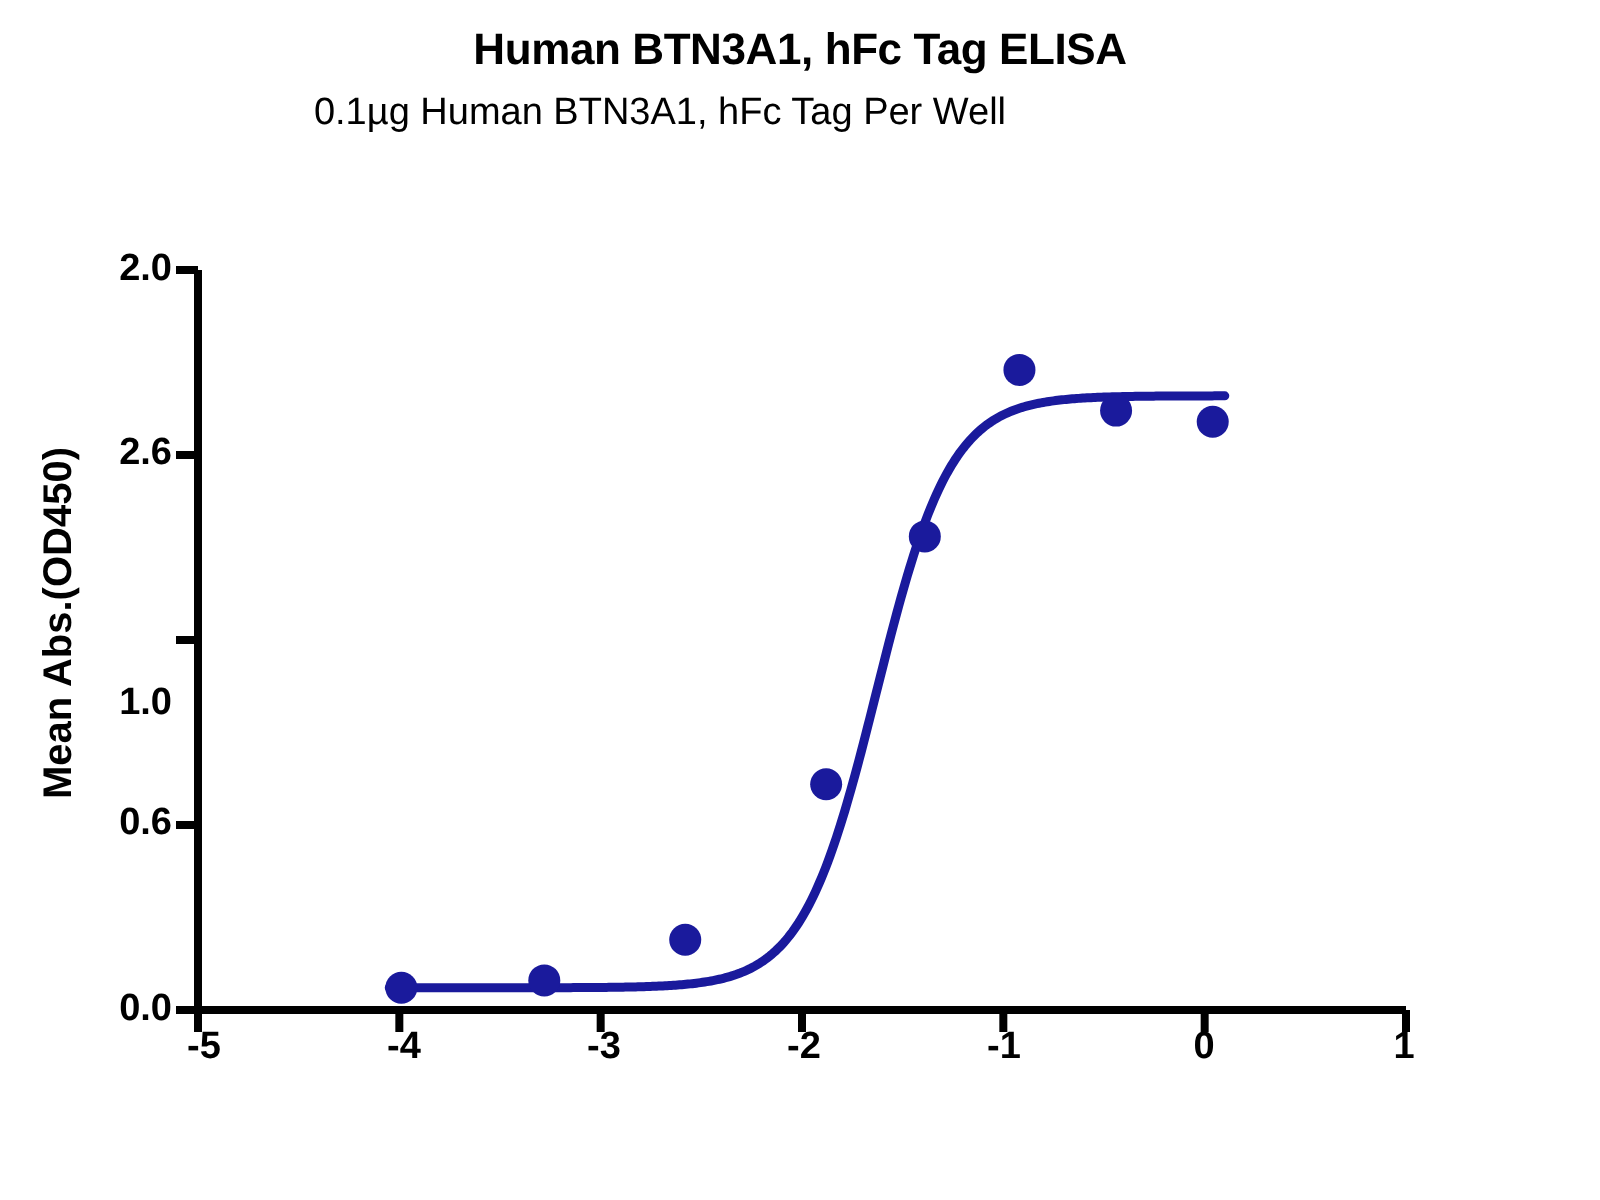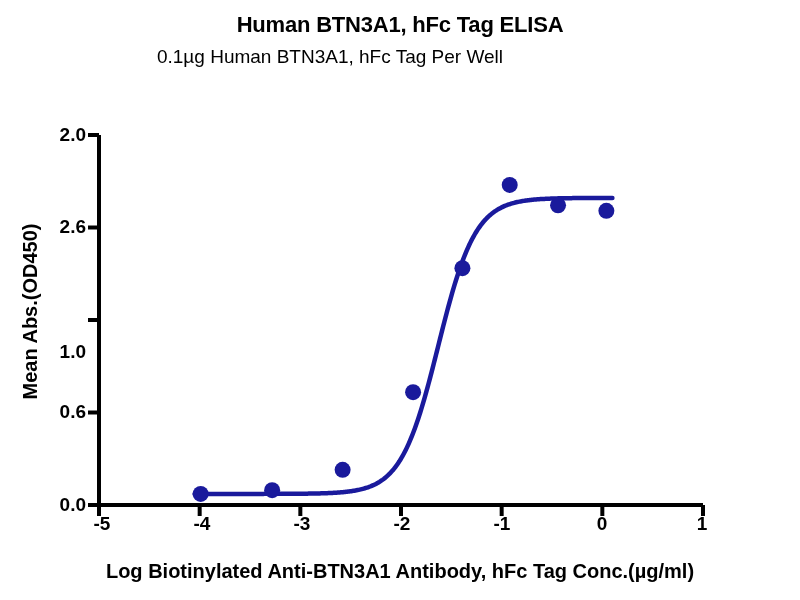--- a/index.html
+++ b/index.html
@@ -90,21 +90,20 @@
 </style>
 </head>
 <body>
 
 <div id="figure">
 
   <div class="title">Human BTN3A1, hFc Tag ELISA</div>
   <div class="subtitle">0.1µg Human BTN3A1, hFc Tag Per Well</div>
 
   <div class="ylabel">Mean Abs.(OD450)</div>
-  <div class="xlabel">Log Biotinylated Anti-BTN3A1 Antibody, hFc Tag Conc.(µg/ml)</div>
 
   <div class="ytick-label" style="left:34px; top:124px;">2.0</div>
   <div class="ytick-label" style="left:34px; top:216px;">2.6</div>
   <div class="ytick-label" style="left:34px; top:309px;margin-top:32px;">1.0</div>
   <div class="ytick-label" style="left:34px; top:401px;">0.6</div>
   <div class="ytick-label" style="left:34px; top:494px;">0.0</div>
 
   <div class="xtick-label" style="left:82px; top:513px;">-5</div>
   <div class="xtick-label" style="left:182px; top:513px;">-4</div>
   <div class="xtick-label" style="left:282px; top:513px;">-3</div>

